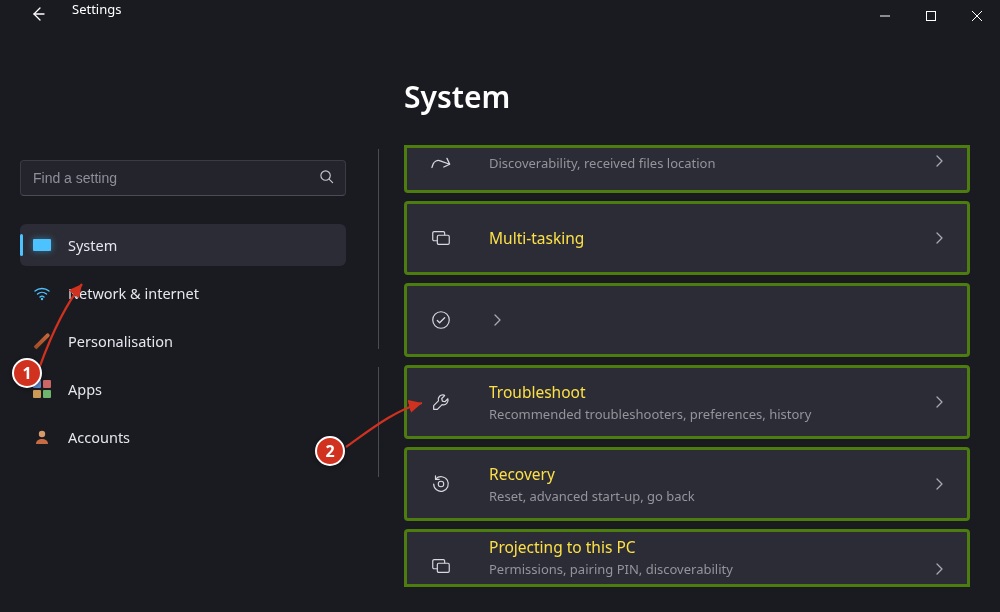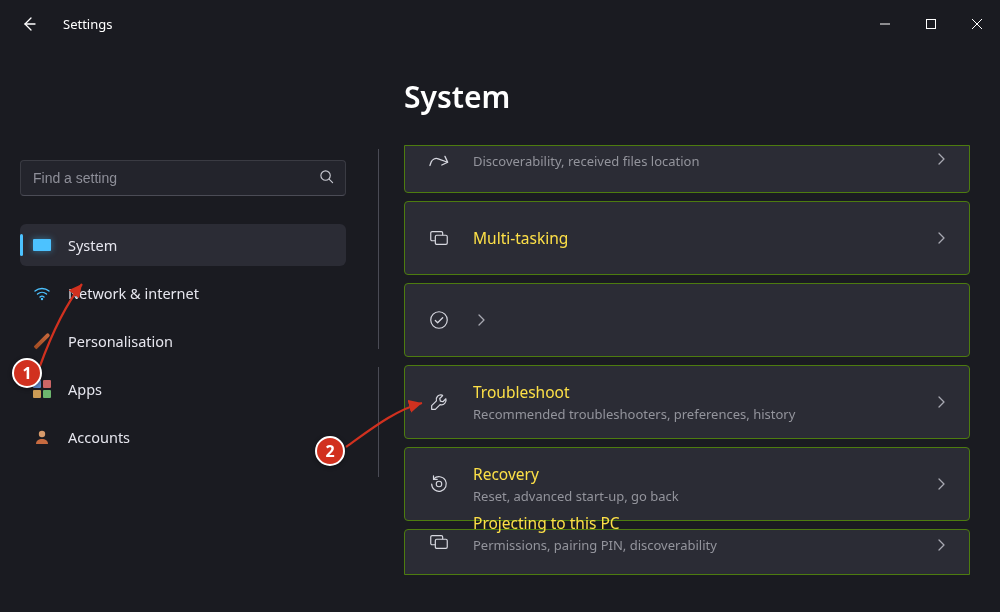--- a/index.html
+++ b/index.html
@@ -7,22 +7,21 @@
   width: 1000px; height: 612px;
   background: #1a1b21;
   font-family: "Segoe UI", system-ui, sans-serif;
   color: #fff;
   overflow: hidden;
   position: relative;
 }
 .titlebar {
   height: 48px;
   display: flex;
-  align-items: center;
-  padding: 0 0 0 15px;
+  padding: 0 0 0 24px;
 }
 .back-btn {
   width: 28px; height: 28px;
   display: flex; align-items: center; justify-content: center;
   color: #fff;
 }
 .titlebar-title {
   margin-left: 20px;
   font-size: 13px;
   font-weight: 400;
@@ -127,40 +126,40 @@
 .sep-line {
   position: absolute;
   left: -26px;
   top: 0;
   width: 1px;
   background: #4a4b55;
 }
 .setting-items { display: flex; flex-direction: column; gap: 8px; }
 .setting-item {
   background: #2b2c35;
-  border: 1px solid #4d7c0f;
+  border: 3px solid #4d7c0f;
   border-radius: 4px;
   height: 74px;
   display: flex; align-items: center;
   padding: 0 18px 0 22px;
-  gap: 22px;
+  gap: 36px;
 }
 .setting-item.clipped-top {
   height: 48px;
   border-top-left-radius: 0;
   border-top-right-radius: 0;
   align-items: flex-start;
   padding-top: 4px;
 }
 .setting-item.clipped-bottom {
-  height: 46px;
+  height: 58px;
   border-bottom-left-radius: 0;
   border-bottom-right-radius: 0;
   align-items: flex-end;
-  padding-bottom: 20px;
+  padding-bottom: 6px;
 }
 .item-icon {
   width: 24px; height: 24px;
   color: #d7d8e0;
   display: flex; align-items: center; justify-content: center;
   flex-shrink: 0;
 }
 .item-text { flex: 1; }
 .item-title { font-size: 15.5px; color: #fde047; }
 .item-sub { font-size: 13px; color: #93949c; margin-top: 2px; }

